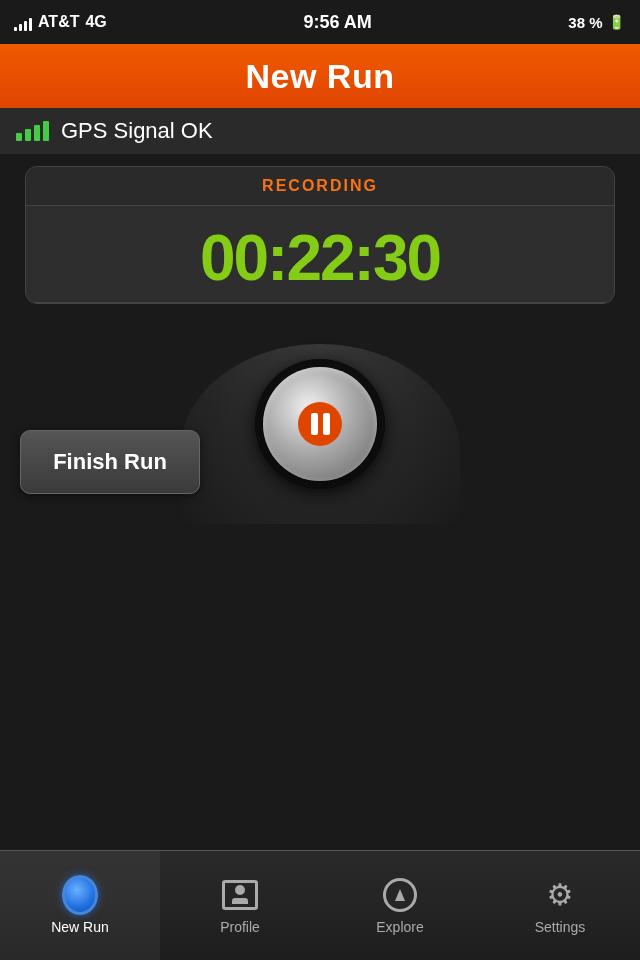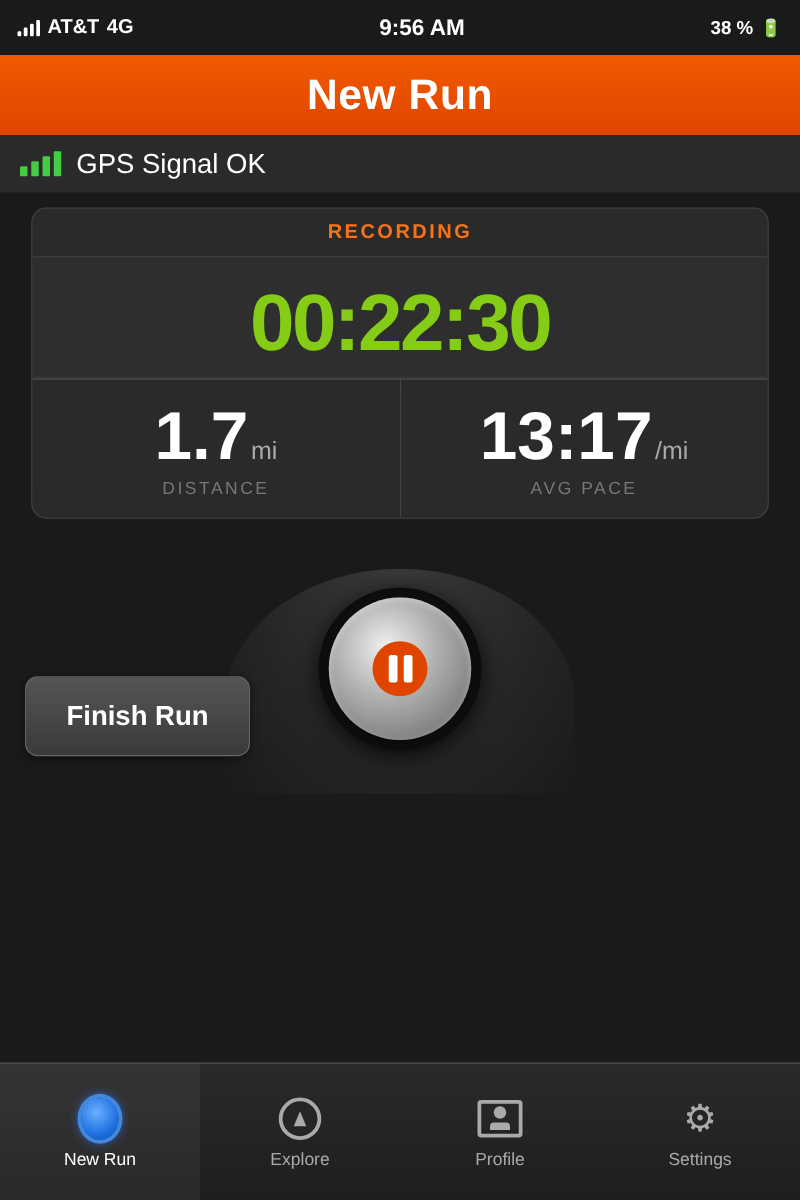--- a/index.html
+++ b/index.html
@@ -19,21 +19,21 @@
       height: 44px;
       background: #1a1a1a;
       display: flex;
       align-items: center;
       justify-content: space-between;
       padding: 0 14px;
       color: white;
       font-size: 16px;
       font-weight: 600;
     }
-    .status-left { display: flex; align-items: center; gap: 6px; }
+    .status-left { display: flex; align-items: flex-end; gap: 6px; }
     .status-center { font-size: 18px; font-weight: 600; }
     .status-right { display: flex; align-items: center; gap: 6px; font-size: 15px; }
     .signal-bars { display: flex; align-items: flex-end; gap: 2px; height: 14px; }
     .signal-bars span {
       background: white;
       width: 3px;
       border-radius: 1px;
     }
 
     
@@ -383,34 +383,20 @@
   <span id="gps-status-text">GPS Signal OK</span>
 </div>
 
 <div id="stats-panel">
   <div id="recording-label">RECORDING</div>
 
   <div id="elapsed-section">
     <div id="elapsed-time">00:22:30</div>
   </div>
 
-  <div id="metrics-row">
-    <div class="metric-cell">
-      <div>
-        <span class="metric-value">1.7</span><span class="metric-unit">mi</span>
-      </div>
-      <div class="metric-label">DISTANCE</div>
-    </div>
-    <div class="metric-cell">
-      <div>
-        <span class="metric-value">13:17</span><span class="metric-unit">/mi</span>
-      </div>
-      <div class="metric-label">AVG PACE</div>
-    </div>
-  </div>
 </div>
 
 <div id="pause-area">
   <div class="button-dock">
     <div class="pause-btn-outer">
       <div class="pause-btn-inner">
         <div class="pause-icon">
           <div class="pause-bar"></div>
           <div class="pause-bar"></div>
         </div>
@@ -428,35 +414,35 @@
   <div class="tab-item active">
     <div class="tab-icon">
       <div class="new-run-icon"></div>
     </div>
     <span class="tab-label">New Run</span>
   </div>
 
 
   <div class="tab-item">
     <div class="tab-icon">
-      <div class="explore-icon"></div>
-    </div>
-    <span class="tab-label">Explore</span>
-  </div>
-
-  <div class="tab-item">
-    <div class="tab-icon">
       <div class="profile-icon">
         <div class="profile-head"></div>
         <div class="profile-body"></div>
       </div>
     </div>
     <span class="tab-label">Profile</span>
   </div>
 
   <div class="tab-item">
     <div class="tab-icon">
+      <div class="explore-icon"></div>
+    </div>
+    <span class="tab-label">Explore</span>
+  </div>
+
+  <div class="tab-item">
+    <div class="tab-icon">
       <span class="settings-icon">⚙</span>
     </div>
     <span class="tab-label">Settings</span>
   </div>
 
 </div>
 
 </body></html>

